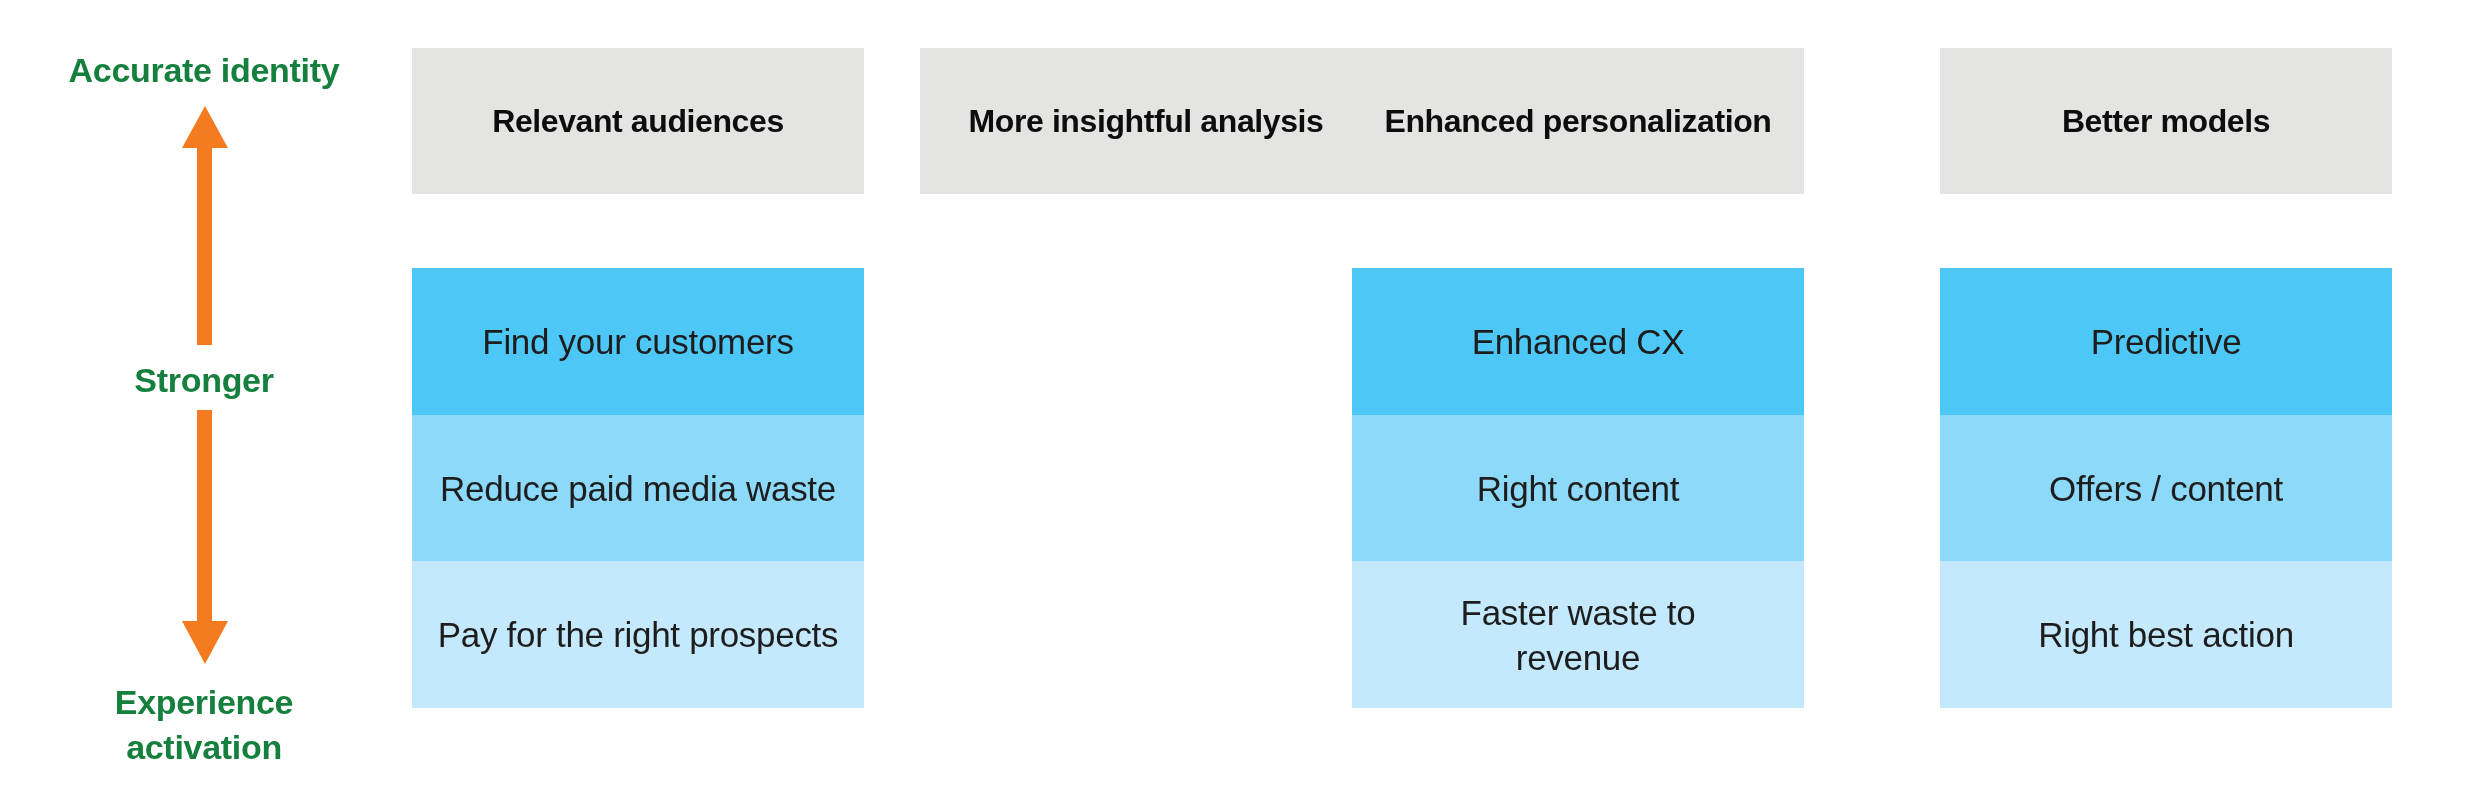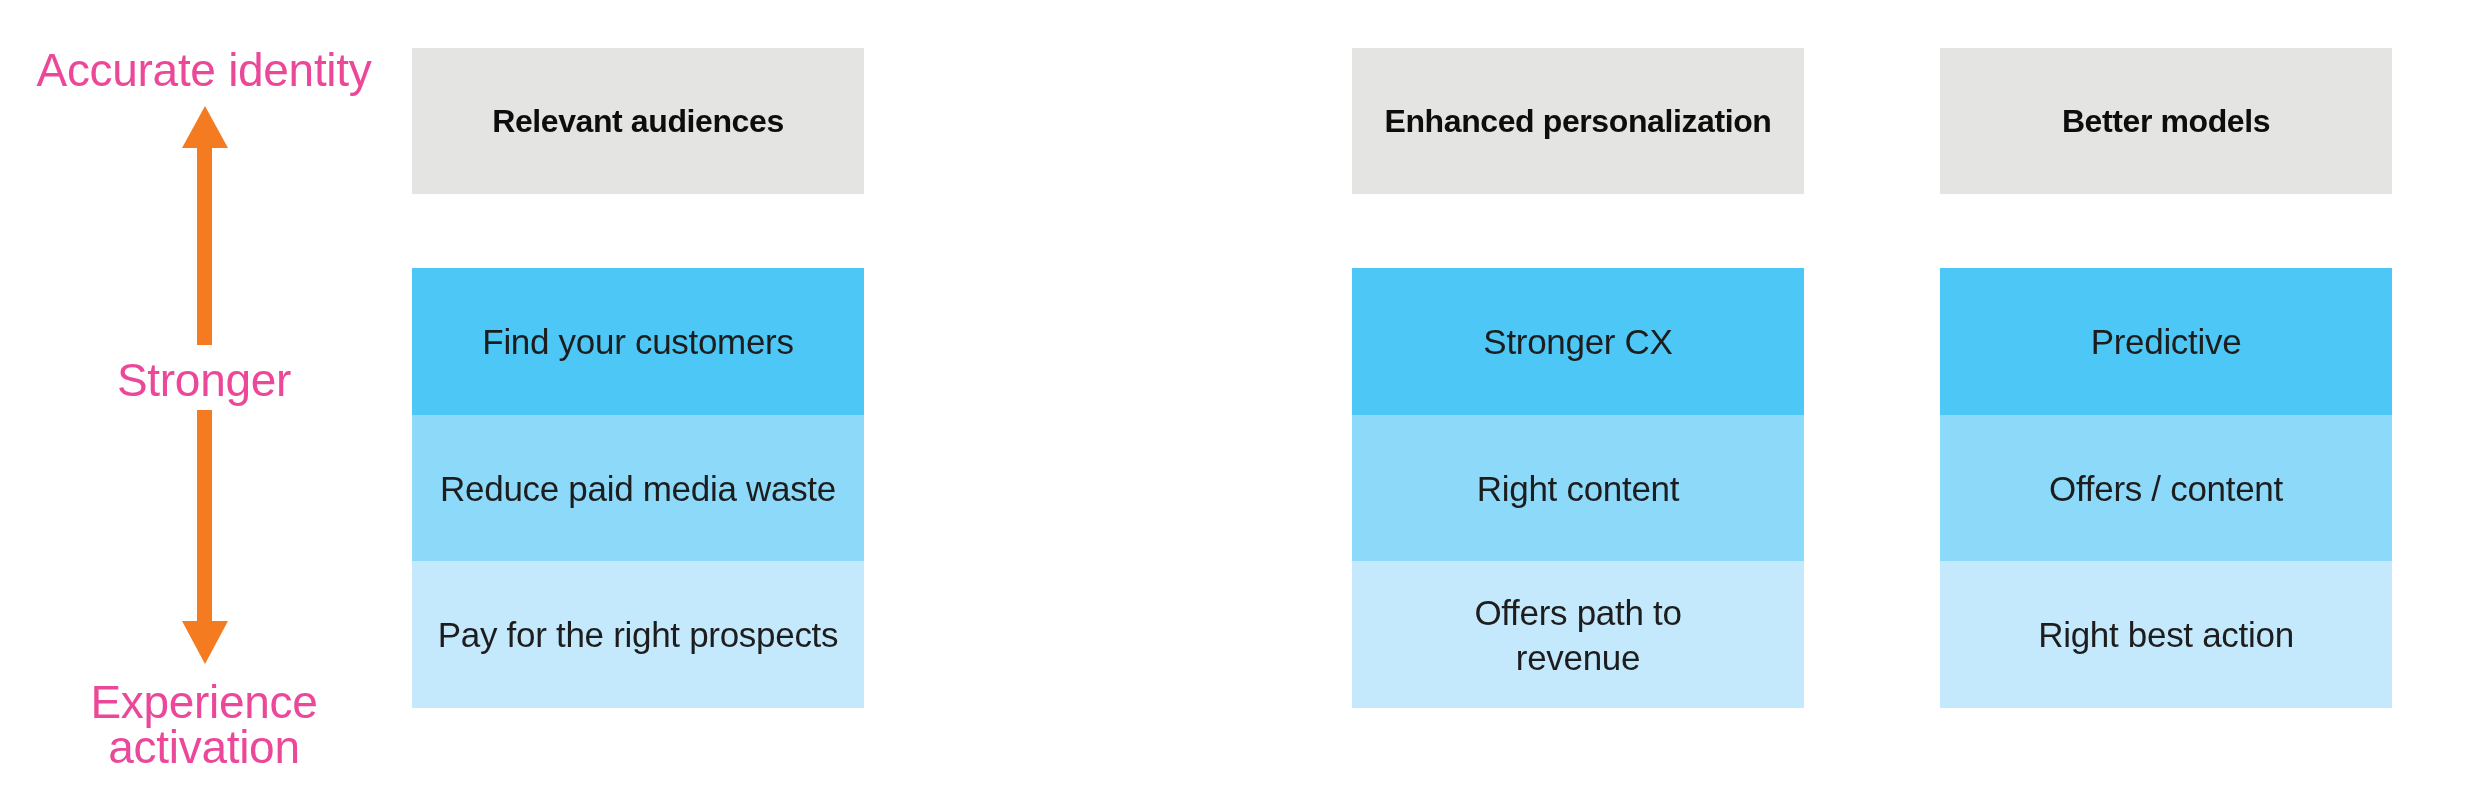--- a/index.html
+++ b/index.html
@@ -15,24 +15,24 @@
     font-family: "Liberation Sans", sans-serif;
     overflow: hidden;
   }
 
   
   .axis-label {
     position: absolute;
     left: 24px;
     width: 360px;
     text-align: center;
-    font-weight: normal;
-    font-size: 46px;
+    font-weight: bold;
+    font-size: 34px;
     line-height: 45px;
-    color: #ec4899;
+    color: #15803d;
     letter-spacing: -0.3px;
     white-space: pre-line;
   }
   .axis-label.top    { top: 48px; }
   .axis-label.middle { top: 358px; }
   .axis-label.bottom { top: 680px; }
 
   .arrow-shaft {
     position: absolute;
     left: 197px;
@@ -139,30 +139,33 @@
       <span>Relevant audiences</span>
     </header>
     <div class="cells">
       <div class="cell shade0"><span>Find your customers</span></div>
       <div class="cell shade1"><span>Reduce paid media waste</span></div>
       <div class="cell shade2"><span>Pay for the right prospects</span></div>
     </div>
   </section>
 
   <section class="column col2">
+    <header class="col-header">
+      <span>More insightful analysis</span>
+    </header>
   </section>
 
   <section class="column col3">
     <header class="col-header">
       <span>Enhanced personalization</span>
     </header>
     <div class="cells">
-      <div class="cell shade0"><span>Stronger CX</span></div>
+      <div class="cell shade0"><span>Enhanced CX</span></div>
       <div class="cell shade1"><span>Right content</span></div>
-      <div class="cell shade2"><span>Offers path to
+      <div class="cell shade2"><span>Faster waste to
 revenue</span></div>
     </div>
   </section>
 
   <section class="column col4">
     <header class="col-header">
       <span>Better models</span>
     </header>
     <div class="cells">
       <div class="cell shade0"><span>Predictive</span></div>

